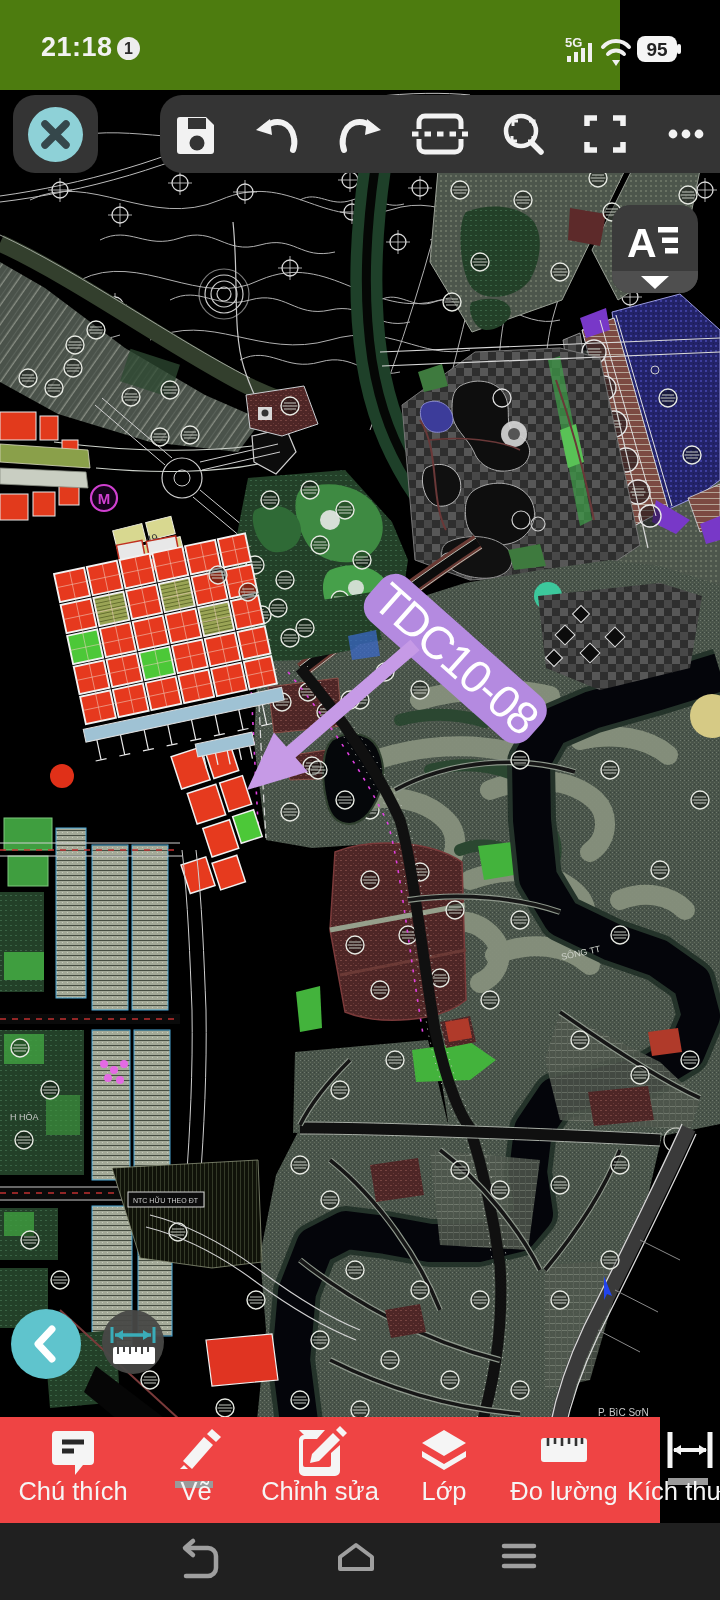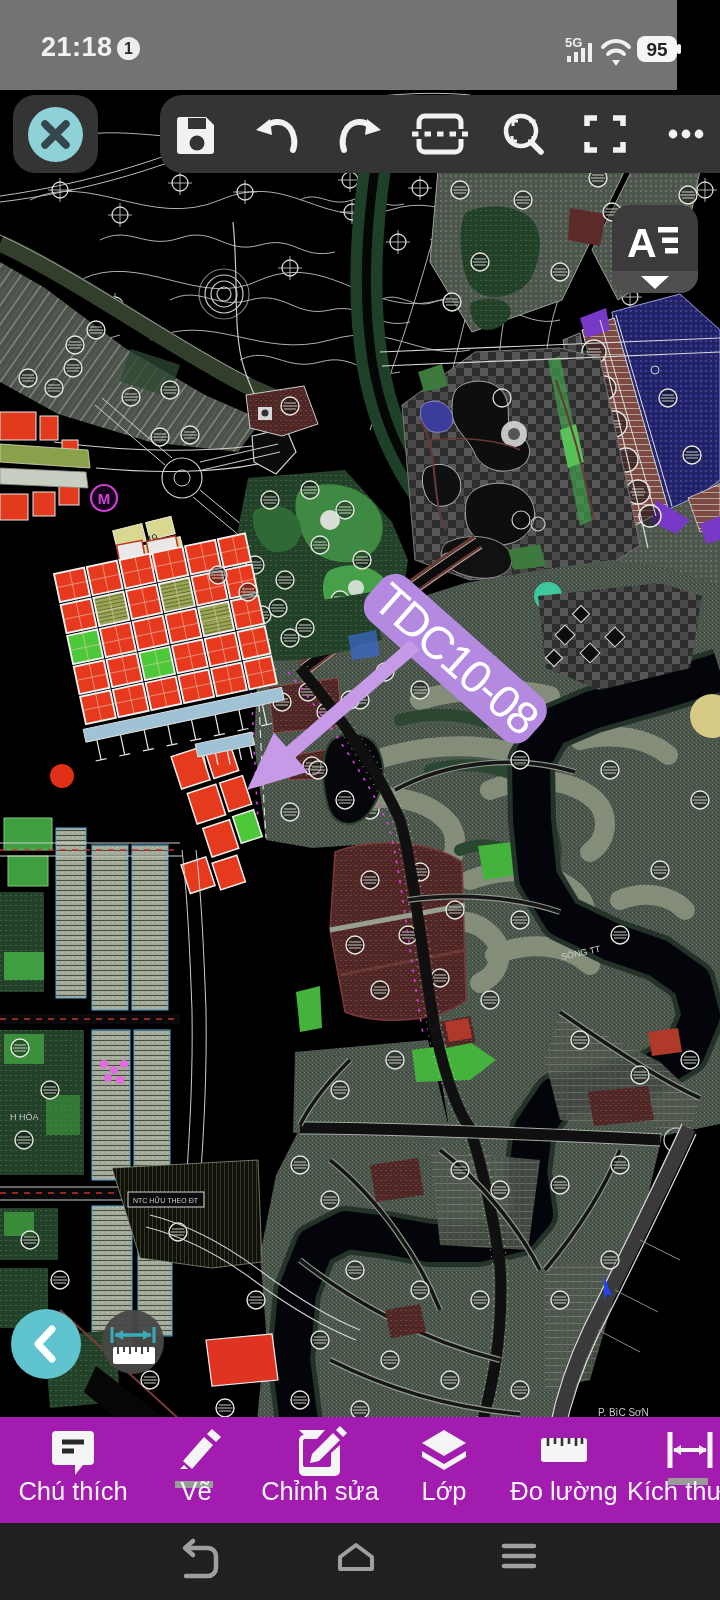--- a/index.html
+++ b/index.html
@@ -633,21 +633,21 @@
 
 <g transform="translate(393,576) rotate(41.6)">
 <rect x="-6" y="-8" width="215" height="57" rx="19" fill="#b48ae0"></rect>
 <text x="102" y="36" fill="#ffffff" font-size="46" text-anchor="middle" font-family="Liberation Sans,sans-serif" letter-spacing="-1.5">TDC10-08</text>
 </g>
 
 <polygon points="410.4,639.7 286.3,746.8 273.9,732.4 247,790 307.9,771.8 295.5,757.4 419.6,650.3" fill="#c69ae6"></polygon>
 
 </svg>
 
-<div class="abs" style="left:0;top:0;width:677px;height:90px;background:#737373;">
+<div class="abs" style="left:0;top:0;width:620px;height:90px;background:#4d7c0f;">
 
   <div class="abs" style="left:41px;top:32px;font-size:27px;color:#f2f2f2;font-weight:bold;letter-spacing:0.5px;">21:18</div>
 
   <div class="abs" style="left:117px;top:37px;width:23px;height:23px;border-radius:50%;background:#ededed;color:#2b2b2b;font-size:16px;font-weight:bold;text-align:center;line-height:24px;">1</div>
 
   <svg class="abs" style="left:560px;top:28px;" width="130" height="40" viewBox="0 0 130 40">
     <text x="5" y="19" fill="#f0f0f0" font-size="13" font-weight="bold">5G</text>
     <rect x="7" y="28" width="4" height="6" fill="#f0f0f0"></rect>
     <rect x="14" y="24" width="4" height="10" fill="#f0f0f0"></rect>
     <rect x="21" y="20" width="4" height="14" fill="#f0f0f0"></rect>
@@ -731,21 +731,21 @@
 <div class="abs" style="left:102px;top:1310px;width:62px;height:64px;border-radius:50%;background:rgba(72,72,70,0.95);"></div>
 <svg class="abs" style="left:102px;top:1310px;" width="62" height="64" viewBox="0 0 62 64">
   <path d="M10,17 v16 M52,17 v16" stroke="#3aacb8" stroke-width="3"></path>
   <path d="M13,25 h36" stroke="#3aacb8" stroke-width="3.5"></path>
   <polygon points="13,25 21,20 21,30" fill="#3aacb8"></polygon>
   <polygon points="49,25 41,20 41,30" fill="#3aacb8"></polygon>
   <rect x="11" y="37" width="42" height="17" rx="2" fill="#fff"></rect>
   <path d="M16,37 v7 M22,37 v5 M28,37 v7 M34,37 v5 M40,37 v7 M46,37 v5" stroke="#444" stroke-width="2"></path>
 </svg>
 
-<div class="abs" style="left:0;top:1417px;width:720px;height:106px;background:#a21caf;color:#f5f5f5;">
+<div class="abs" style="left:0;top:1417px;width:660px;height:106px;background:#ef4444;color:#f5f5f5;">
   <svg width="720" height="106" viewBox="0 0 720 106">
 
     <g transform="translate(73,32)">
       <path d="M-17,-18 h34 a4,4 0 0 1 4,4 v26 a4,4 0 0 1 -4,4 h-7 l-8,10 v-10 h-19 a4,4 0 0 1 -4,-4 v-26 a4,4 0 0 1 4,-4" fill="#f5f5f5"></path>
       <path d="M-11,-7 h22 M-11,2 h12" stroke="#282828" stroke-width="5"></path>
     </g>
 
     <g transform="translate(196,30)">
       <path d="M-12,18 L-16,22 h8 z" fill="#f5f5f5"></path>
       <path d="M-13,14 L8,-10 l9,8 L-4,22 z" fill="#f5f5f5"></path>

